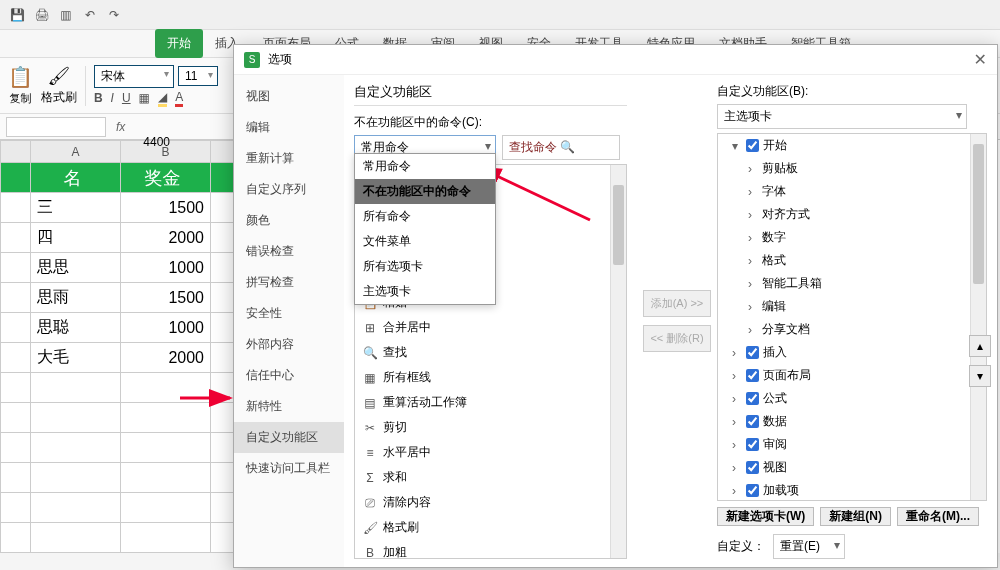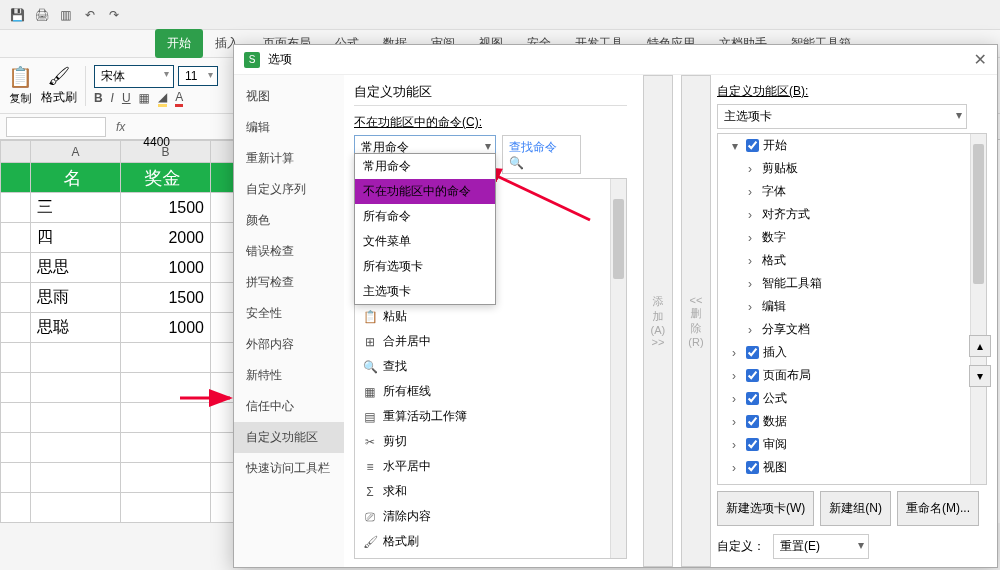--- a/index.html
+++ b/index.html
@@ -35,46 +35,46 @@
 .dlg-title .close { margin-left:auto; font-size:16px; color:#666; cursor:pointer; }
 .dlg-body { flex:1; display:flex; overflow:hidden; }
 
 .nav { width:110px; background:#fafafa; padding:6px 0; overflow-y:auto; }
 .nav div { padding:7px 12px; color:#444; cursor:pointer; }
 .nav div.sel { background:#e0e0e0; }
 
 .center { flex:1; padding:8px 10px; display:flex; flex-direction:column; position:relative; }
 .sect-title { font-size:13px; margin-bottom:4px; }
 .hr { height:1px; background:#ddd; margin-bottom:8px; }
-.lbl { margin-bottom:4px;text-decoration:underline; }
+.lbl { margin-bottom:4px; }
 .row-combo { display:flex; gap:6px; margin-bottom:4px; }
 .select-box { border:1px solid #7aa7d6; background:#fff; padding:3px 18px 3px 6px; position:relative; width:142px; }
 .select-box::after { content:"▾"; position:absolute; right:4px; top:3px; color:#666; }
-.search { border:1px solid #ccc; padding:3px 6px; width:79px; position:relative; color:#3b82f6; }
+.search { border:1px solid #ccc; padding:3px 6px; width:118px; position:relative; color:#7f1d1d; }
 .cmd-list { border:1px solid #ccc; flex:1; overflow-y:auto; position:relative; }
 .cmd-list .item { padding:4px 8px; display:flex; align-items:center; gap:6px; }
 .cmd-list .item .ic { width:14px; text-align:center; color:#555; }
 .cmd-list .item .arr { margin-left:auto; color:#888; font-size:10px; }
 .dropdown { position:absolute; left:10px; top:78px; width:142px; background:#fff; border:1px solid #999; box-shadow:0 2px 8px rgba(0,0,0,.2); z-index:5; }
 .dropdown div { padding:4px 8px; }
-.dropdown div.hl { background:#a21caf; }
-
-.mid { width:80px; display:flex; flex-direction:row; justify-content:flex-start; gap:8px; padding:0 6px; }
+.dropdown div.hl { background:#737373;font-weight:bold; }
+
+.mid { width:80px; display:flex; flex-direction:column; justify-content:center; gap:8px; padding:0 6px; }
 .mid button { padding:5px 4px; border:1px solid #ccc; background:#f0f0f0; color:#aaa; font-size:11px; }
 
 .right { width:280px; padding:8px 10px 8px 0; display:flex; flex-direction:column; }
 .right .select-box { width:250px; border-color:#ccc; }
 .tree { border:1px solid #ccc; flex:1; overflow-y:auto; margin-top:4px; position:relative; }
 .tree .node { padding:3px 6px; display:flex; align-items:center; gap:4px; }
 .tree .node.d1 { padding-left:14px; }
 .tree .node.d2 { padding-left:30px; }
 .tree .exp { width:10px; color:#666; }
 .tree input[type=checkbox] { accent-color:#2e6fd6; }
 .btn-row { display:flex; gap:6px; margin-top:6px; }
-.btn-row button { padding:8px 8px; border:1px solid #bbb; background:#eee; }
+.btn-row button { padding:0 8px; border:1px solid #bbb; background:#eee;font-weight:bold; }
 .bot { display:flex; align-items:center; gap:8px; margin-top:8px; }
 
 .side-btns { position:absolute; right:6px; top:290px; display:flex; flex-direction:column; gap:8px; }
 .side-btns button { width:22px; height:22px; border:1px solid #bbb; background:#eee; }
 
 
 .arrow { position:absolute; pointer-events:none; }
 .arrow svg { overflow:visible; }
 
 .scrollbar-v { position:absolute; right:0; top:0; bottom:0; width:16px; background:#f0f0f0; border-left:1px solid #ddd; }
@@ -174,20 +174,26 @@
           <td></td>
         </tr>
         <tr>
           <td></td>
           <td class="txt">思聪</td>
           <td>1000</td>
           <td></td>
         </tr>
         <tr>
           <td></td>
+          <td class="txt">大毛</td>
+          <td>2000</td>
+          <td></td>
+        </tr>
+        <tr>
+          <td></td>
           <td></td>
           <td></td>
           <td></td>
         </tr>
         <tr>
           <td></td>
           <td></td>
           <td></td>
           <td></td>
         </tr>
@@ -229,22 +235,22 @@
     <div class="nav" id="nav">
         <div>视图</div>
         <div>编辑</div>
         <div>重新计算</div>
         <div>自定义序列</div>
         <div>颜色</div>
         <div>错误检查</div>
         <div>拼写检查</div>
         <div>安全性</div>
         <div>外部内容</div>
+        <div>信任中心</div>
         <div>新特性</div>
-        <div>信任中心</div>
         <div class="sel">自定义功能区</div>
         <div>快速访问工具栏</div>
       </div>
 
     <div class="center">
       <div class="sect-title">自定义功能区</div>
       <div class="hr"></div>
       <div class="lbl">不在功能区中的命令(C):</div>
       <div class="row-combo">
         <div class="select-box">常用命令</div>
@@ -419,21 +425,21 @@
             <div class="thumb" style="top:10px;height:140px"></div>
           </div>
       </div>
       <div class="btn-row">
         <button>新建选项卡(W)</button>
         <button>新建组(N)</button>
         <button>重命名(M)...</button>
       </div>
       <div class="bot">
         <span>自定义：</span>
-        <div class="select-box" style="width:96px">重置(E)</div>
+        <div class="select-box" style="width:72px">重置(E)</div>
       </div>
     </div>
   </div>
   <div class="side-btns">
     <button>▴</button>
     <button>▾</button>
   </div>
 </div>
 
 <div class="arrow" style="left:180px;top:390px">

